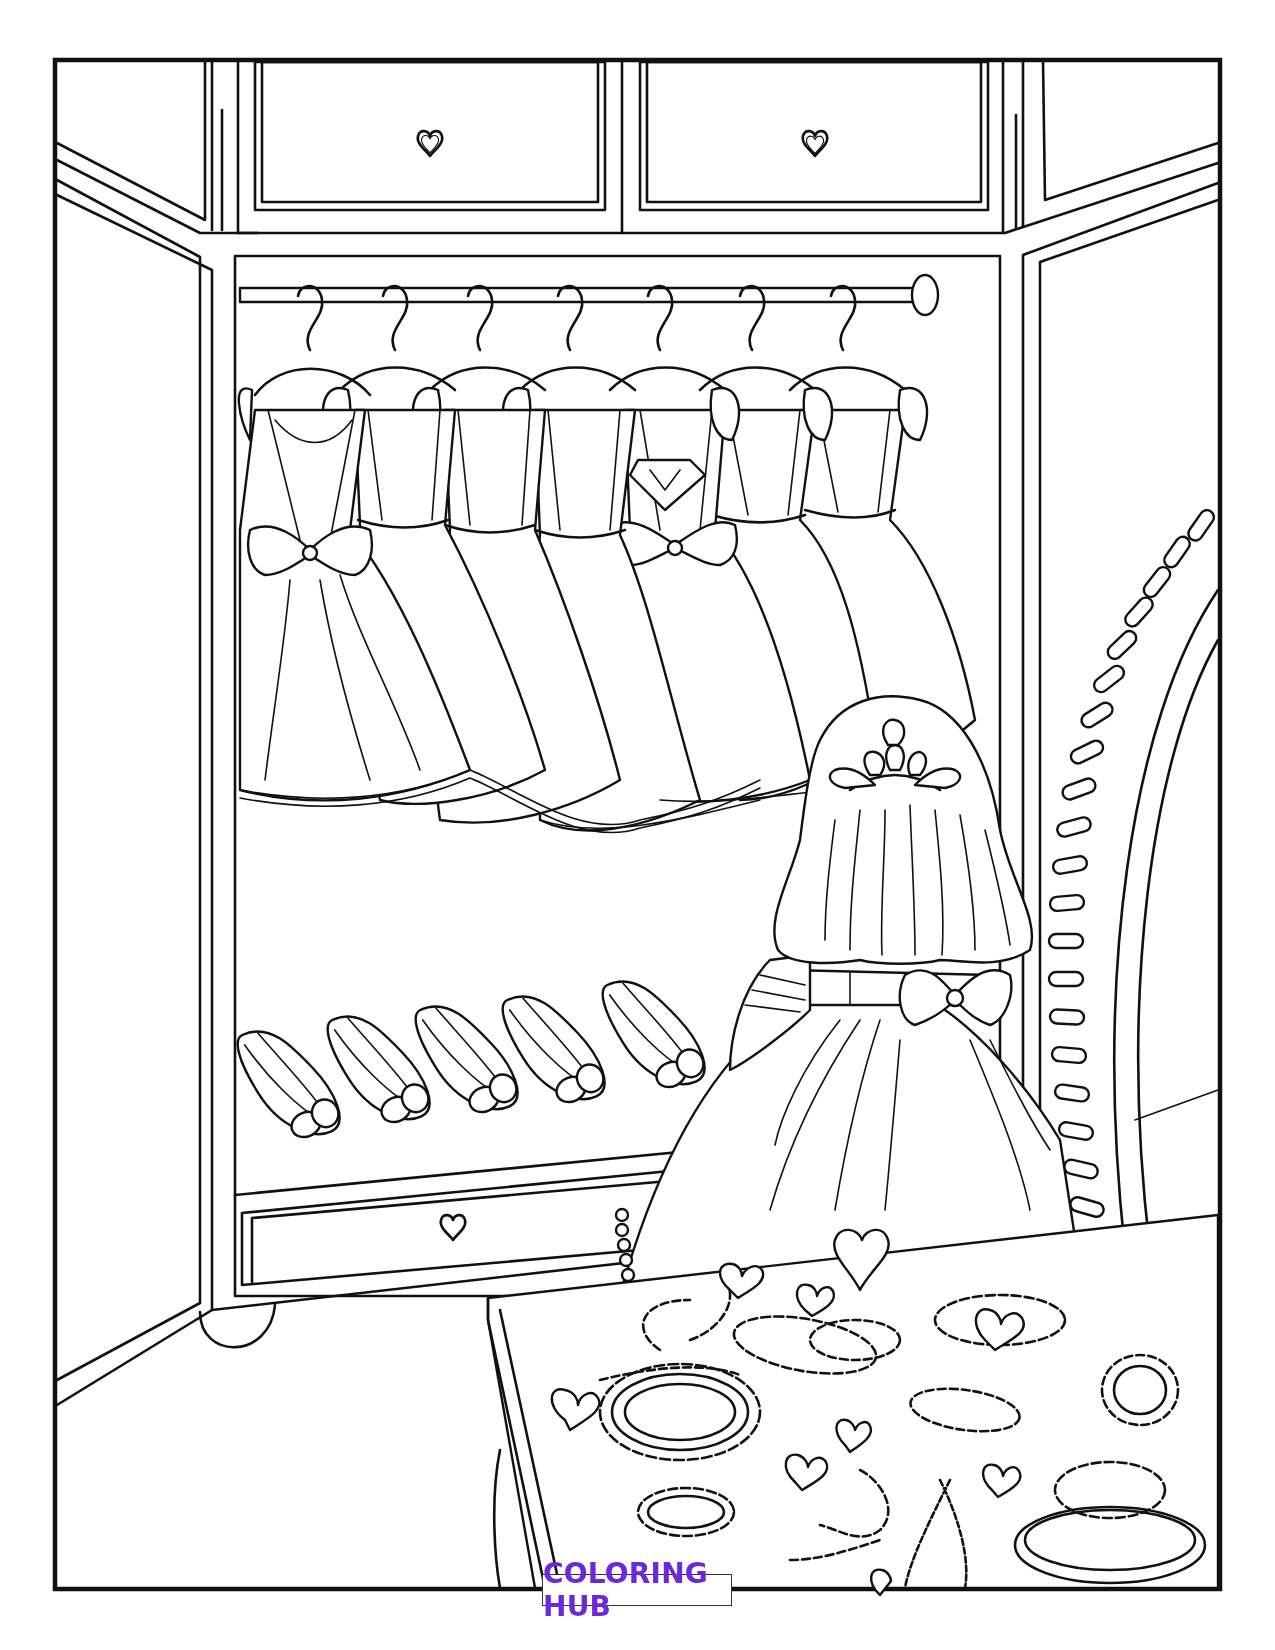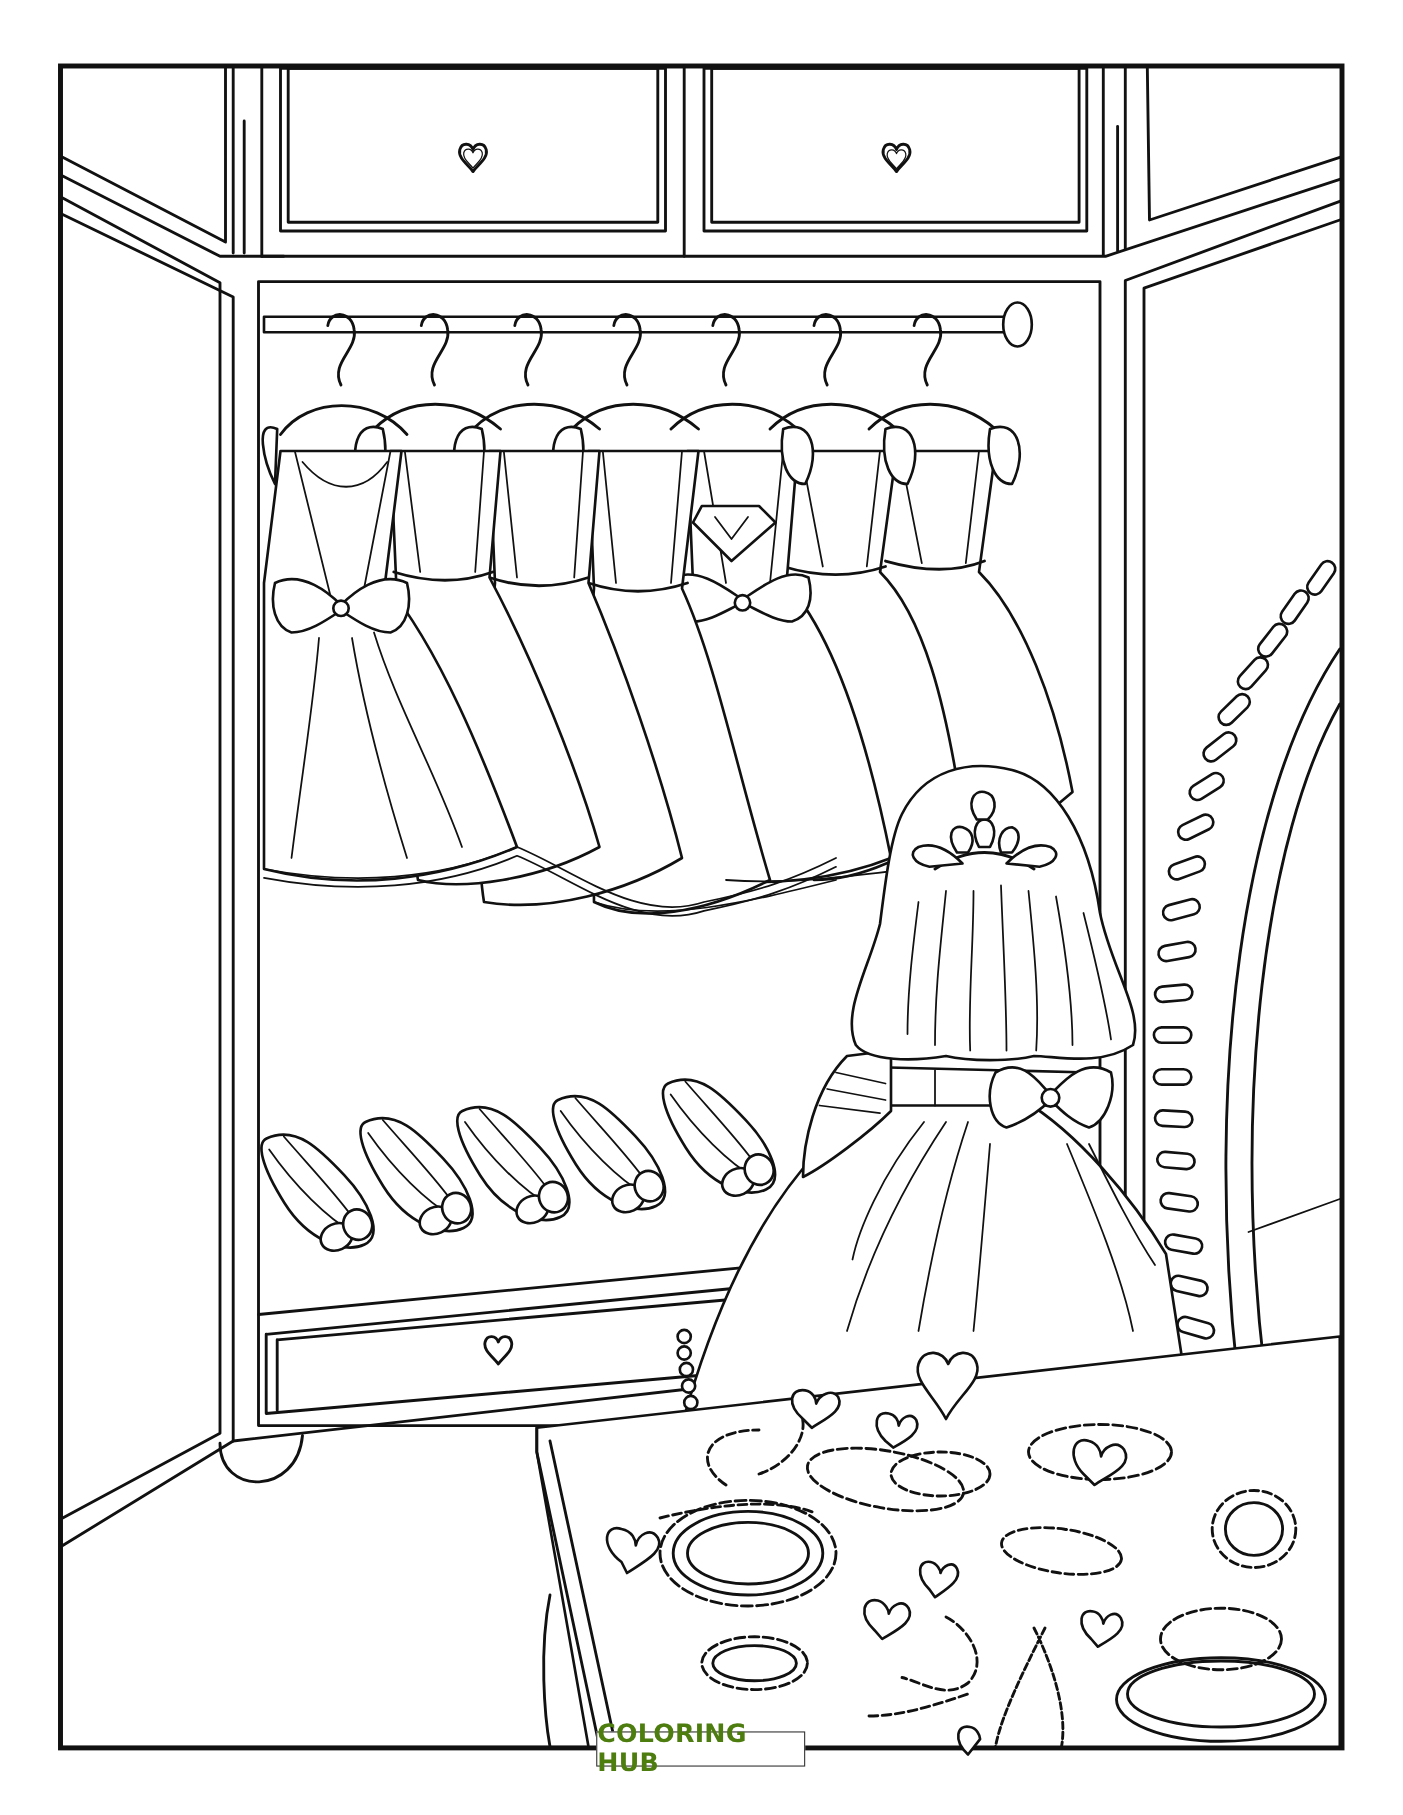--- a/index.html
+++ b/index.html
@@ -6,22 +6,22 @@
     body { width: 1275px; height: 1650px; position: relative; overflow: hidden; }
     #art { position: absolute; left: 0; top: 0; width: 1275px; height: 1650px; }
     #art .ln { fill: none; stroke: #111111; stroke-width: 2.6; stroke-linecap: round; stroke-linejoin: round; }
     #art .thin { fill: none; stroke: #111111; stroke-width: 1.6; stroke-linecap: round; stroke-linejoin: round; }
     #art .fw { fill: #ffffff; stroke: #111111; stroke-width: 2.4; stroke-linejoin: round; }
     #art .frame { fill: none; stroke: #111111; stroke-width: 4.5; }
     .logo {
       position: absolute; left: 542px; top: 1574px; width: 190px; height: 32px;
       background: #ffffff; border: 1.5px solid #333333; box-sizing: border-box;
       display: flex; align-items: center; justify-content: center;
-      font-family: "DejaVu Sans", sans-serif; font-weight: bold; font-size: 23px;
-      letter-spacing: 0.2px; color: #4d7c0f;
+      font-family: "DejaVu Sans", sans-serif; font-weight: bold; font-size: 28px;
+      letter-spacing: 0.2px; color: #6d28d9;
     }
   </style>
 </head>
 <body>
 
 <svg id="art" viewBox="0 0 1275 1650" xmlns="http://www.w3.org/2000/svg">
   <defs>
     <path id="heartSm" d="M0,8 C-4,2 -14,-4 -12,-12 C-10,-19 -2,-18 0,-12 C2,-18 10,-19 12,-12 C14,-4 4,2 0,8 Z"></path>
     <g id="bead">
         <circle r="6" class="fw"></circle>

